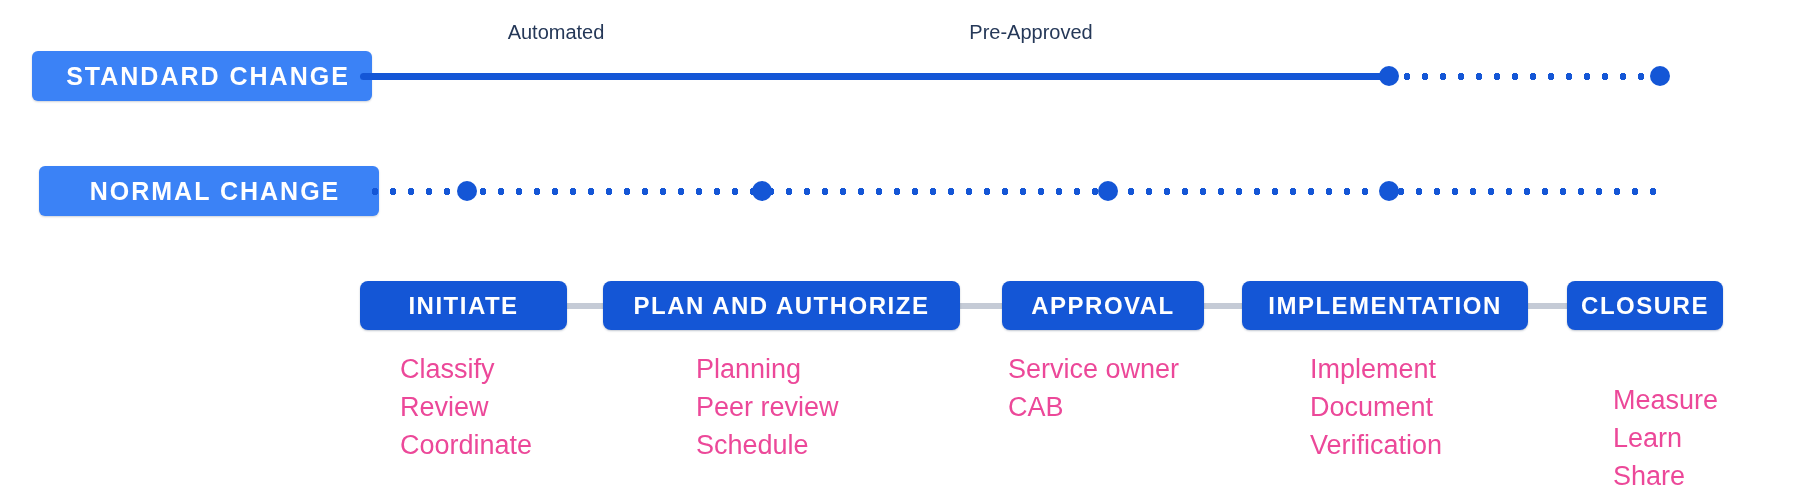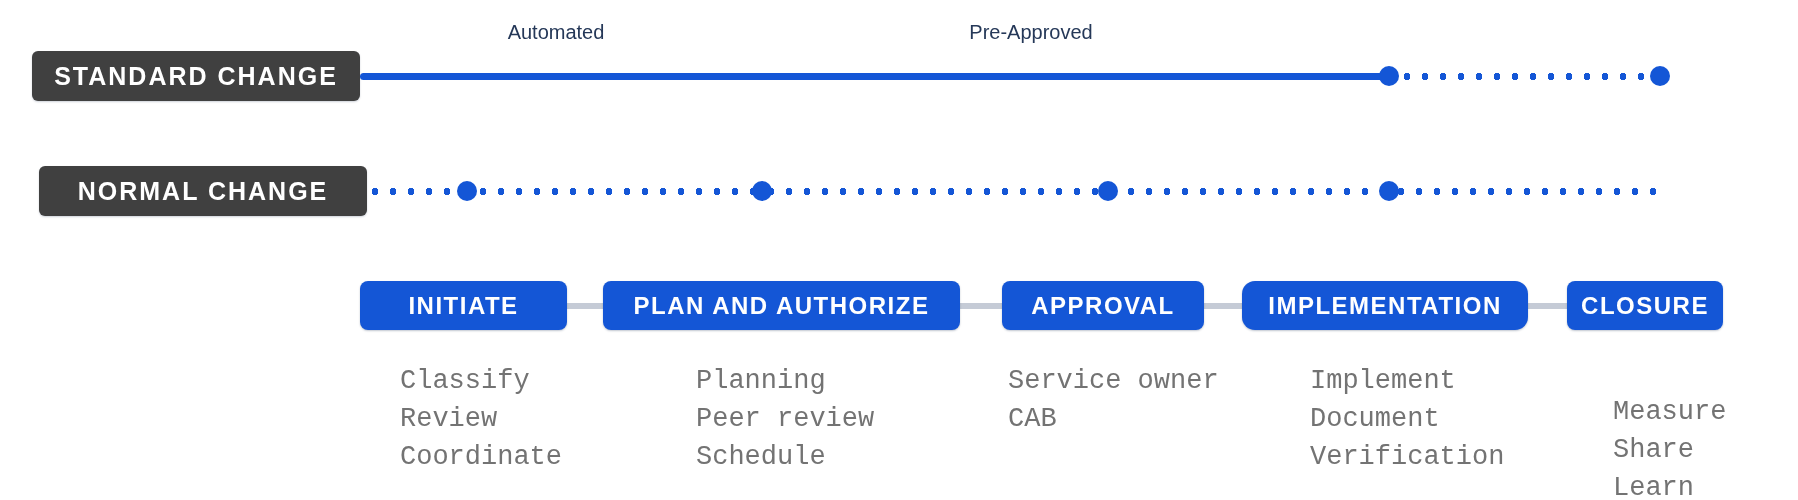--- a/index.html
+++ b/index.html
@@ -7,27 +7,28 @@
     position:relative;
     width:1798px;height:500px;
     background:#ffffff;
     font-family:"Liberation Sans", sans-serif;
     overflow:hidden;
   }
   
   .lane-badge{
     position:absolute;
     left:32px;width:328px;height:50px;
-    background:#404040;
+    background:#3b82f6;
     border-radius:6px;
     color:#ffffff;
     font-size:25px;font-weight:700;letter-spacing:2px;
     display:flex;align-items:center;justify-content:center;
     box-shadow:0 1px 2px rgba(9,30,66,.2);
     white-space:nowrap;
+    padding-left:12px;
   }
   .badge-standard{top:51px;}
   .badge-normal{top:166px;margin-left:7px;}
   
   .annotation{
     position:absolute;top:21px;width:300px;
     text-align:center;
     color:#253858;font-size:20px;
   }
   .ann-automated{left:406px;}
@@ -55,22 +56,22 @@
     color:#ffffff;font-size:24px;font-weight:700;letter-spacing:1.5px;
     display:flex;align-items:center;justify-content:center;
     box-shadow:0 1px 2px rgba(9,30,66,.25);
     z-index:2;white-space:nowrap;
   }
   .connector{
     position:absolute;top:303px;height:6px;background:#C5CBD6;z-index:1;
   }
   
   .task-list{
-    position:absolute;top:362px;
-    color:#737373;font-size:27px;line-height:38px;font-family:Liberation Mono, monospace;
+    position:absolute;top:350px;
+    color:#ec4899;font-size:27px;line-height:38px;
   }
   .task-item{white-space:nowrap;}
 </style>
 </head>
 <body>
 
 <div class="stage">
 
   <div class="annotation ann-automated">Automated</div>
   <div class="annotation ann-preapproved">Pre-Approved</div>
@@ -89,21 +90,21 @@
   <div class="milestone-dot" style="left:1379px;top:181px;"></div>
 
   <div class="connector" style="left:567px;width:36px;"></div>
   <div class="connector" style="left:960px;width:42px;"></div>
   <div class="connector" style="left:1204px;width:38px;"></div>
   <div class="connector" style="left:1528px;width:39px;"></div>
 
   <div class="phase-box" style="left:360px;width:207px;">INITIATE</div>
   <div class="phase-box" style="left:603px;width:357px;">PLAN AND AUTHORIZE</div>
   <div class="phase-box" style="left:1002px;width:202px;">APPROVAL</div>
-  <div class="phase-box" style="left:1242px;width:286px;border-radius:13px;">IMPLEMENTATION</div>
+  <div class="phase-box" style="left:1242px;width:286px;">IMPLEMENTATION</div>
   <div class="phase-box" style="left:1567px;width:156px;">CLOSURE</div>
 
   <div class="task-list" style="left:400px;">
     <div class="task-item">Classify</div>
     <div class="task-item">Review</div>
     <div class="task-item">Coordinate</div>
   </div>
   <div class="task-list" style="left:696px;">
     <div class="task-item">Planning</div>
     <div class="task-item">Peer review</div>
@@ -113,17 +114,17 @@
     <div class="task-item">Service owner</div>
     <div class="task-item">CAB</div>
   </div>
   <div class="task-list" style="left:1310px;">
     <div class="task-item">Implement</div>
     <div class="task-item">Document</div>
     <div class="task-item">Verification</div>
   </div>
   <div class="task-list" style="left:1613px;margin-top:31px;">
     <div class="task-item">Measure</div>
+    <div class="task-item">Learn</div>
     <div class="task-item">Share</div>
-    <div class="task-item">Learn</div>
   </div>
 
 </div>
 
 </body></html>

